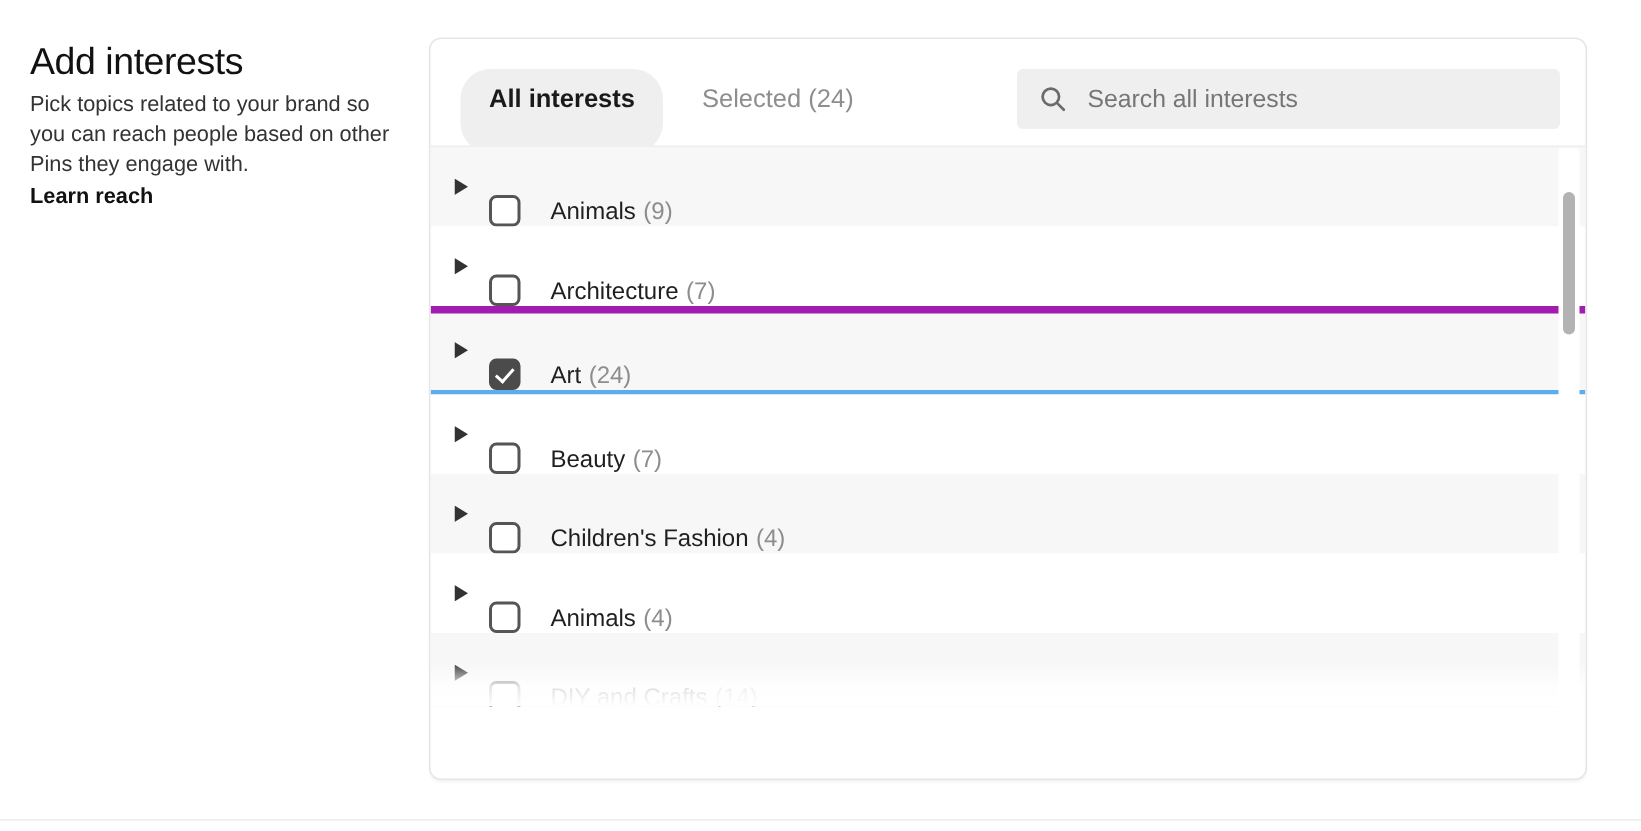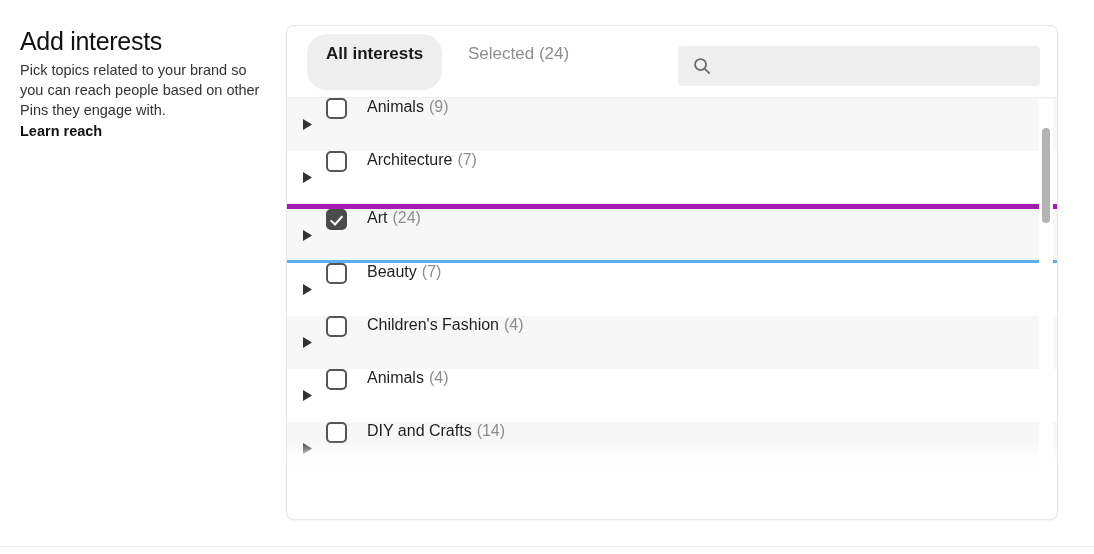--- a/index.html
+++ b/index.html
@@ -65,21 +65,21 @@
 
   
   .card-header {
     position: relative;
     height: 72px;
     border-bottom: 1px solid #ededed;
     box-sizing: border-box;
   }
   .tab {
     position: absolute;
-    top: 8px;
+    top: 20px;
     height: 56px;
     line-height: 40px;
     padding: 0 19px;
     border-radius: 20px;
     font-size: 17px;
     cursor: pointer;
     white-space: nowrap;
     box-sizing: border-box;
   }
   .tab-all {
@@ -148,21 +148,21 @@
   
   .list-wrap {
     position: relative;
     height: 373px;
     overflow: hidden;
   }
   .row {
     position: relative;
     height: 53px;
     display: flex;
-    align-items: flex-start;
+    align-items: flex-end;
     padding-left: 8px;
     box-sizing: border-box;
     cursor: pointer;
   }
   .row.alt {  background: #f7f7f7; }
   .row.plain { background: #ffffff; }
   .row.highlight {
     background: #f7f7f7;
     border-top: 5px solid #a21caf;
     border-bottom: 3px solid #5aaef0;
@@ -274,20 +274,21 @@
 
   <div class="card-header">
     <div class="tab tab-all">All interests</div>
     <div class="tab tab-selected">Selected (24)</div>
 
     <div class="search-box">
       <svg class="search-icon" viewBox="0 0 20 20">
         <circle cx="8.4" cy="8.4" r="6.1" fill="none" stroke="#6b6b6b" stroke-width="2"></circle>
         <line x1="12.9" y1="12.9" x2="18" y2="18" stroke="#6b6b6b" stroke-width="2" stroke-linecap="round"></line>
       </svg>
+      <input class="search-input" type="text" placeholder="Search all interests" style="">
     </div>
   </div>
 
 
   <div class="list-wrap">
 
     <div class="row alt">
       <span class="caret">
         <svg width="9" height="11" viewBox="0 0 9 11">
             <polygon points="0,0 9,5.5 0,11" fill="#333333"></polygon>

